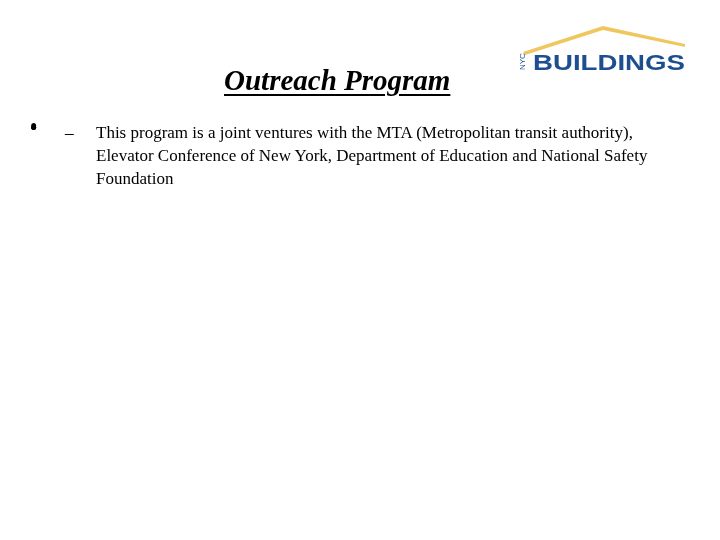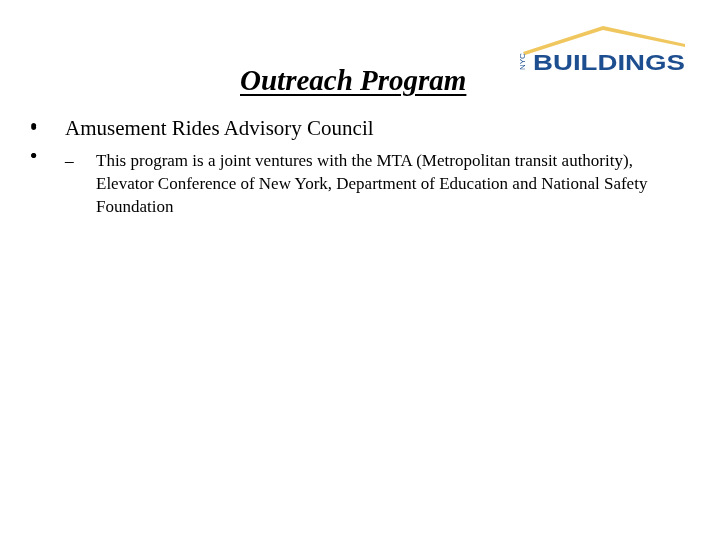--- a/index.html
+++ b/index.html
@@ -10,21 +10,21 @@
     body {
       width: 720px;
       height: 540px;
       position: relative;
       overflow: hidden;
       font-family: "Liberation Serif", "DejaVu Serif", serif;
       color: #000000;
     }
     .title {
       position: absolute;
-      left: 240px;
+      left: 224px;
       top: 60px;
       font-size: 29px;
       font-weight: bold;
       font-style: italic;
       text-decoration: underline;
       text-decoration-thickness: 2px;
       text-underline-offset: 4px;
       white-space: nowrap;
       line-height: 40px;
     }
@@ -85,21 +85,20 @@
       <text x="18" y="48" font-family="Liberation Sans, sans-serif" font-size="22" font-weight="bold" fill="#1d4e8f" textLength="152" lengthAdjust="spacingAndGlyphs">BUILDINGS</text>
     </svg>
   </div>
 
   <div class="content">
     <div class="bullet">
       <span class="marker">•</span>
     </div>
     <div class="bullet">
       <span class="marker">•</span>
-      <span>Amusement Rides Advisory Council</span>
     </div>
     <div class="bullet" style="width:600px;">
       <span class="marker">•</span>
     </div>
     <div class="bullet">
       <span class="marker">•</span>
     </div>
     <div class="sub" style="width:560px;">
       <span class="marker">–</span>
     </div>

